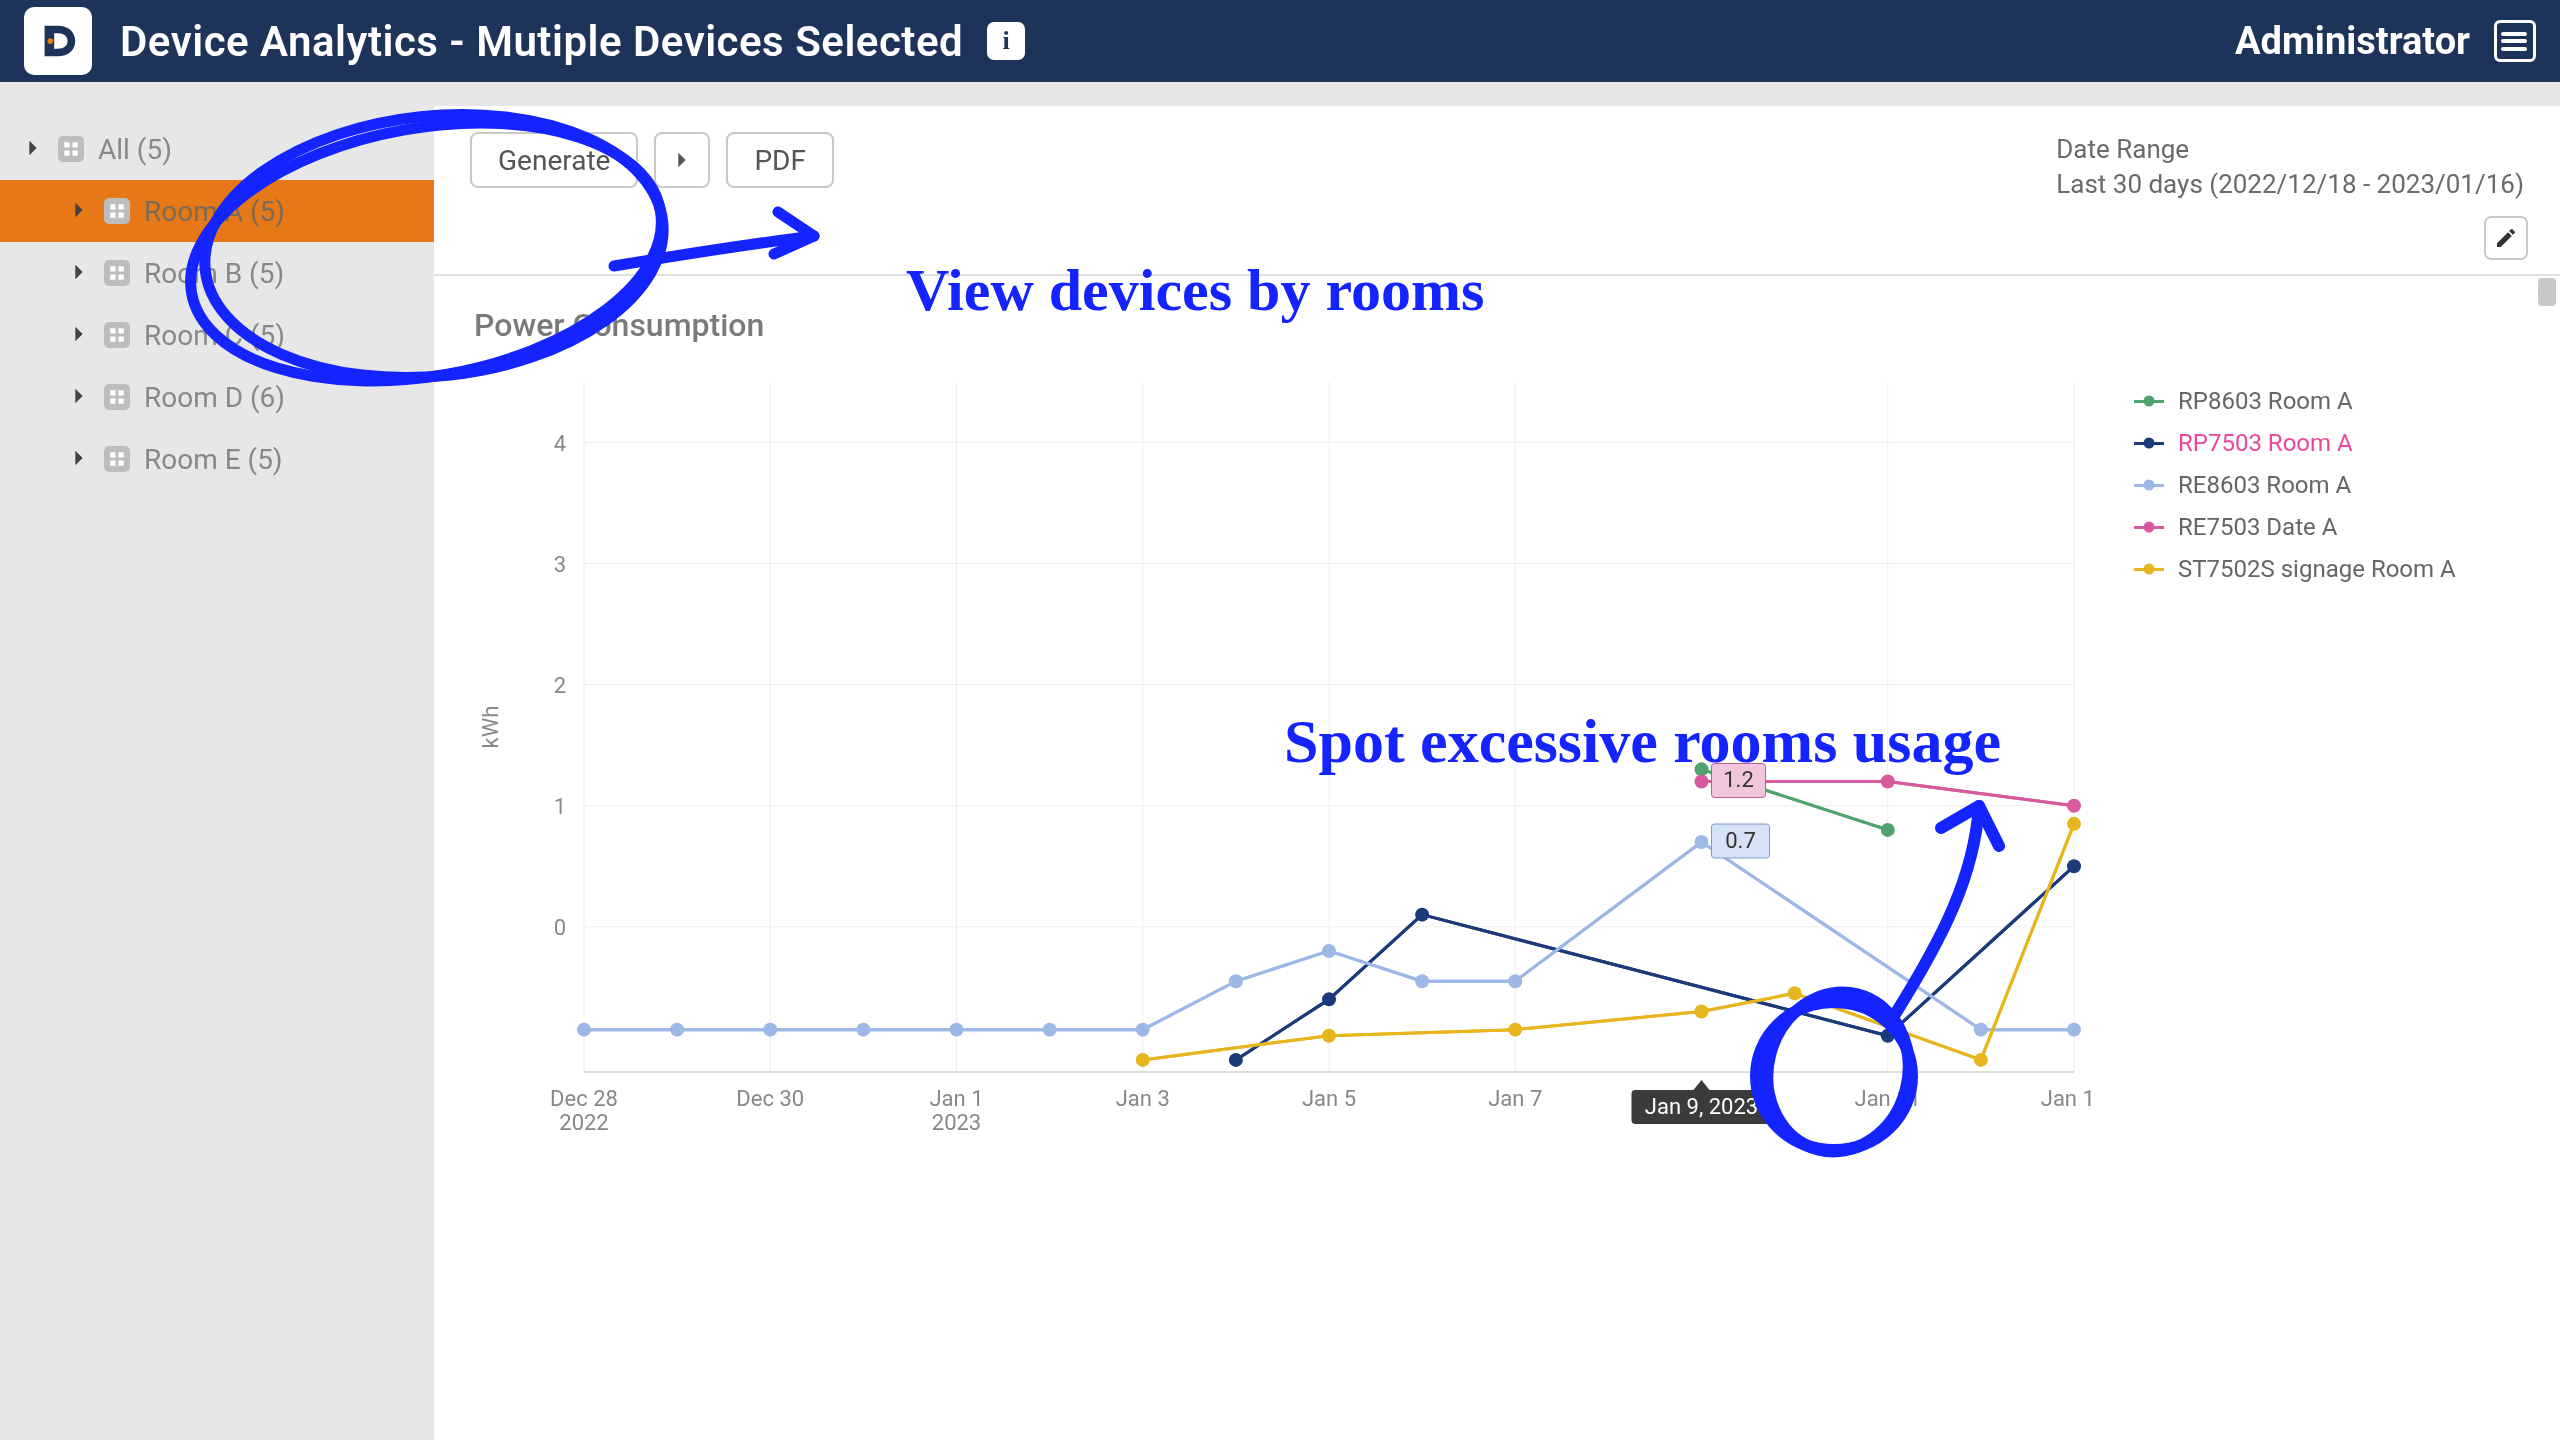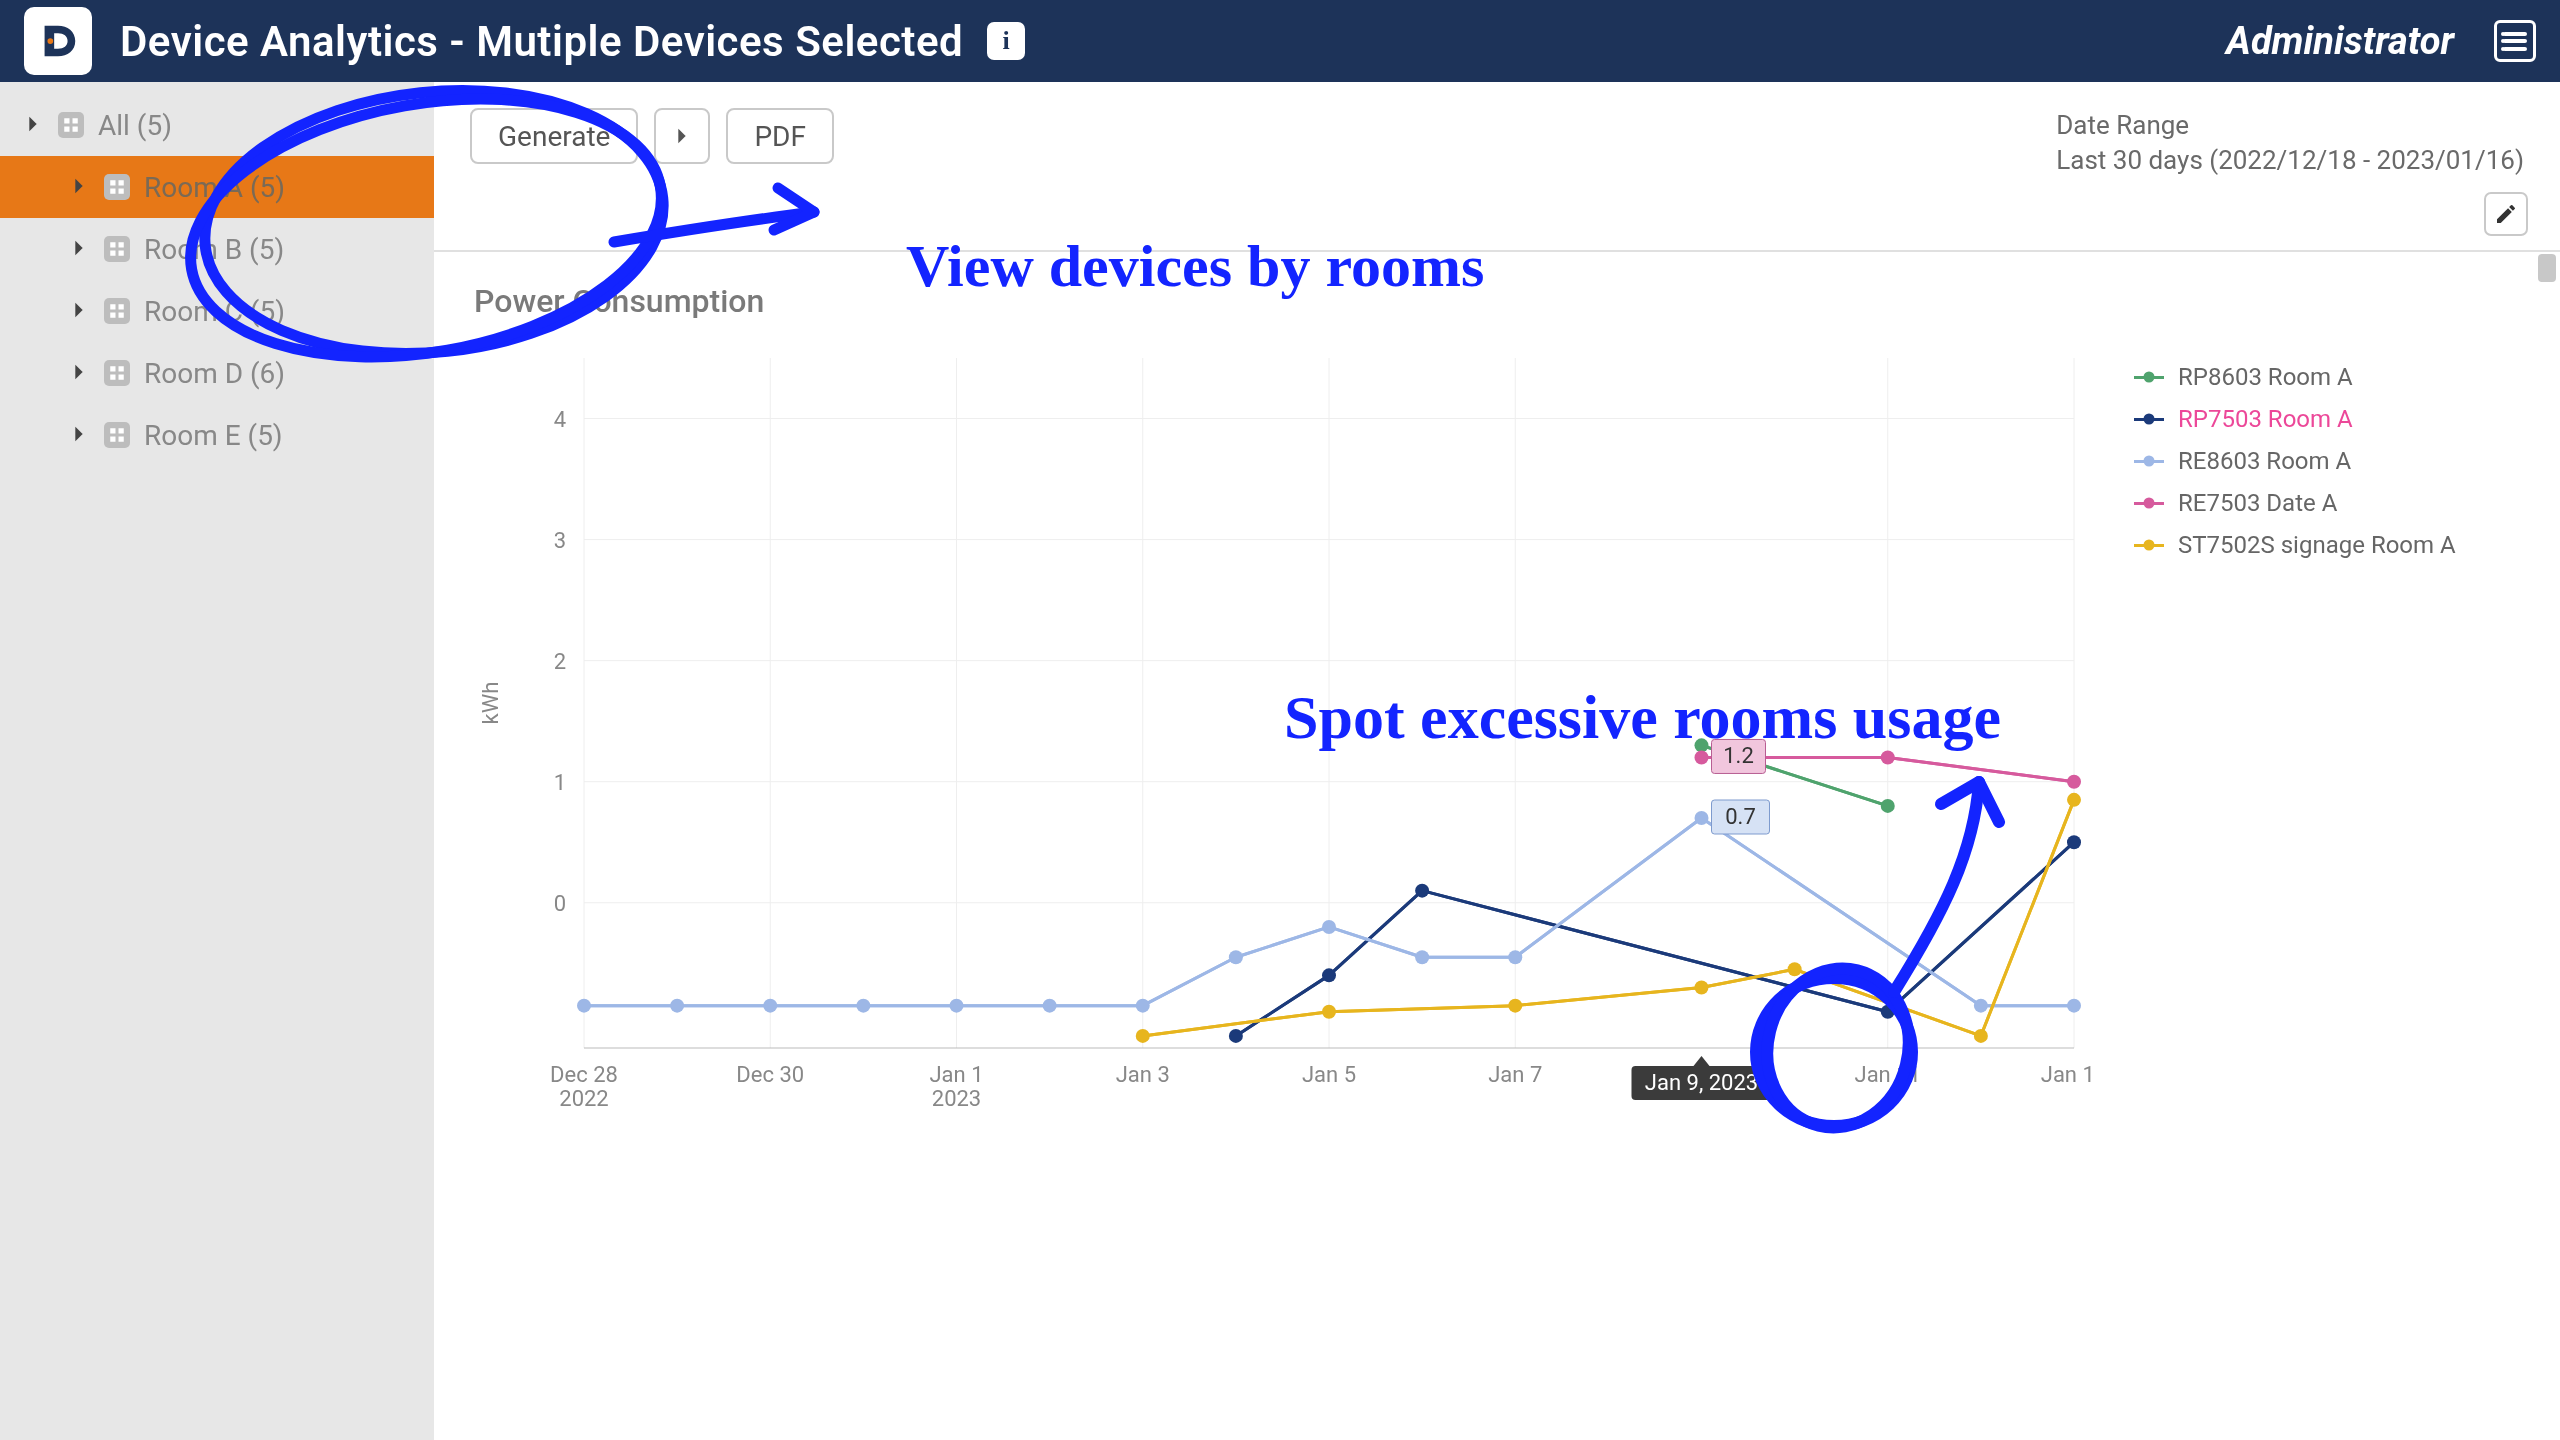--- a/index.html
+++ b/index.html
@@ -6,26 +6,26 @@
   html, body { width: 2560px; height: 1440px; font-family: -apple-system, BlinkMacSystemFont, "Segoe UI", Roboto, Helvetica, Arial, sans-serif; background:#e7e7e7; }
   .app { width:2560px; height:1440px; display:flex; flex-direction:column; }
   
   .topbar { height:82px; background:#1d3359; color:#fff; display:flex; align-items:center; padding:0 24px; }
   .logo { width:68px; height:68px; border-radius:10px; background:#fff; display:flex; align-items:center; justify-content:center; margin-right:28px; }
   .logo svg { width:46px; height:46px; }
   .title { font-size:42px; font-weight:600; letter-spacing:0.5px; }
   .info-ic { margin-left:24px; width:38px; height:38px; border-radius:7px; background:#fff; display:flex;align-items:center;justify-content:center; }
   .info-ic span{ color:#1d3359; font-weight:800; font-family:Georgia,serif; font-size:26px;}
   .spacer { flex:1; }
-  .admin { font-size:38px; font-weight:700; margin-right:40px;font-style:italic;}
+  .admin { font-size:38px; font-weight:700; margin-right:24px;}
   .list-ic { width:42px; height:42px; border:3px solid #fff; border-radius:6px; display:flex; flex-direction:column; justify-content:space-evenly; padding:5px 6px;}
   .list-ic i{height:4px;background:#fff;border-radius:2px;position:relative;}
   .list-ic i::before{content:"";position:absolute;left:-2px;top:0;width:4px;height:4px;background:#fff;border-radius:2px;}
   
-  .body { flex:1; display:flex; min-height:0;}
+  .body { flex:1; display:flex; min-height:0;margin-top:24px;}
   .sidebar { width:434px; background:#e7e7e7; padding-top:12px;}
   .tree-row { height:62px; display:flex; align-items:center; font-size:28px; color:#888; padding-left:22px; gap:14px; cursor:pointer; position:relative;}
   .tree-row.indent { padding-left:68px;}
   .tree-row.sel { background:#e77817; color:#7a6a56;}
   .chev svg{width:22px;height:22px;fill:#444;}
   .cb { width:26px;height:26px;border-radius:5px;background:#bdbdbd;display:inline-flex;align-items:center;justify-content:center;}
   .cb svg{width:18px;height:18px;fill:#fff;}
   .main { flex:1; background:#fff; position:relative; display:flex; flex-direction:column;}
   .toolbar { padding:26px 36px 10px 36px; display:flex; align-items:flex-start; }
   .gen-group{display:flex;gap:16px;align-items:center;}

